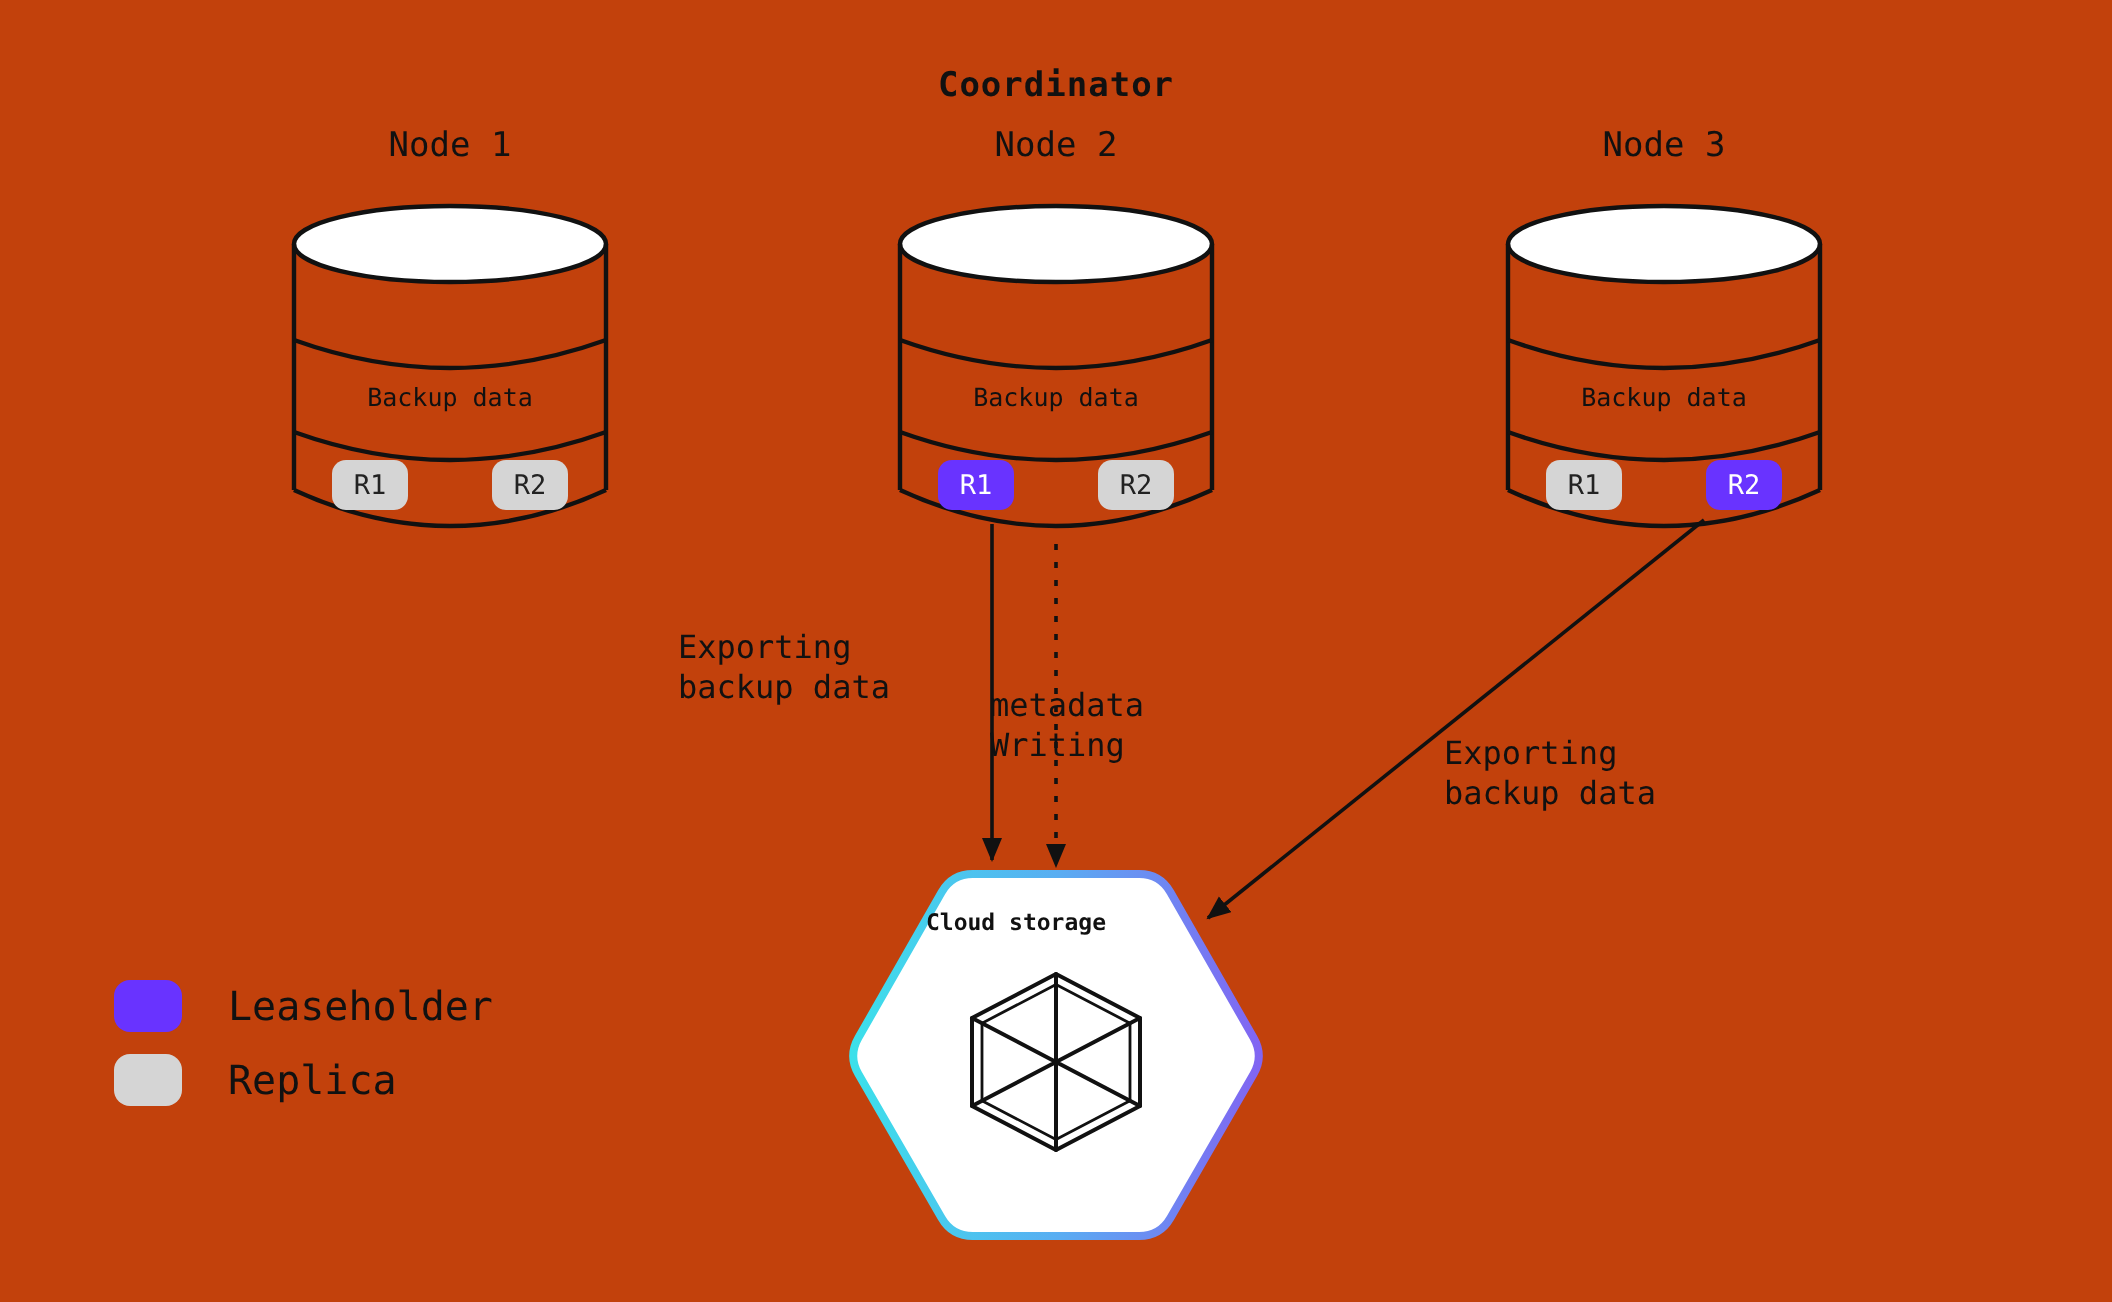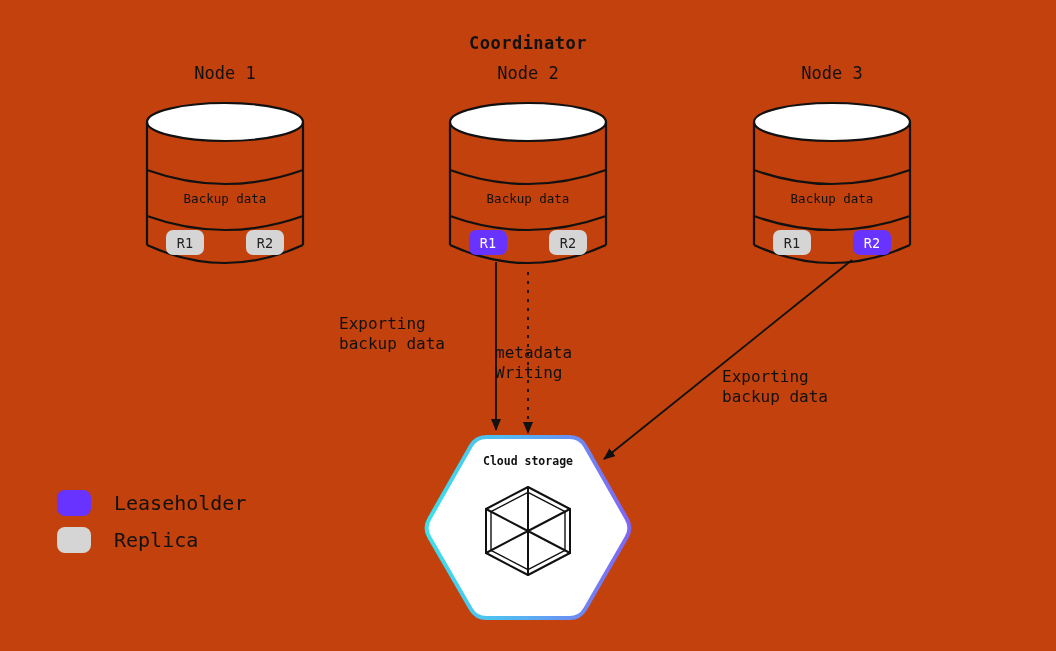--- a/index.html
+++ b/index.html
@@ -20,21 +20,21 @@
   .badge.replica { background:var(--c-replica,#d5d5d5); color:#222; }
   .badge.leaseholder { background:var(--c-leaseholder,#6933ff); color:#fff; }
 
   .overlay { position:absolute; left:0; top:0; width:1056px; height:651px; }
 
   .arrow-label { position:absolute; width:170px; text-align:left; font-size:16px; line-height:20px;margin-top:28px; }
   .arrow-label-1 { left:339px; top:286px; }
   .arrow-label-2 { left:495px; top:315px; }
   .arrow-label-3 { left:722px; top:339px; }
 
-  .cloud-label { position:absolute; top:454px; left:428px; width:200px; text-align:center;
+  .cloud-label { position:absolute; top:454px; left:408px; width:200px; text-align:center;
                  font-weight:bold; font-size:11.5px; }
 
   .legend { position:absolute; left:57px; top:490px; }
   .legend-row { display:flex; align-items:center; height:26px; margin-bottom:11px; }
   .swatch { width:34px; height:26px; border-radius:8px; margin-right:23px; }
   .swatch.leaseholder { background:var(--c-leaseholder,#6933ff); }
   .swatch.replica { background:var(--c-replica,#d5d5d5); }
   .legend-label { font-size:20px; }
 </style>
 </head>

